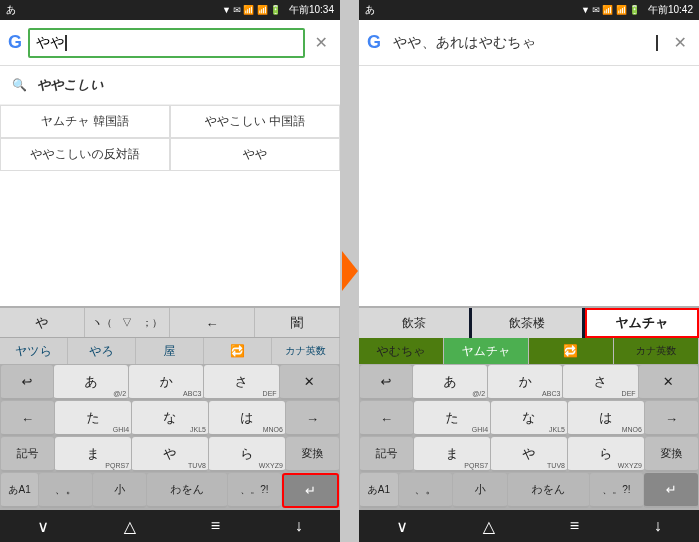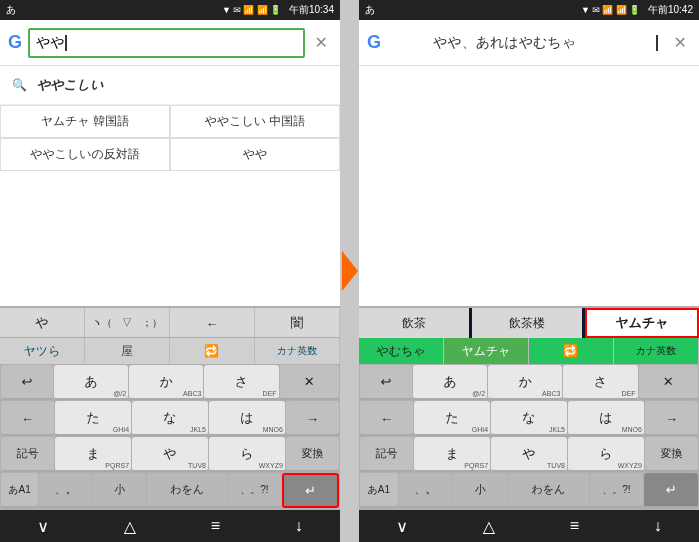--- a/index.html
+++ b/index.html
@@ -290,21 +290,21 @@
     }
 
     .sc2-cand.highlighted {
       border: 2px solid red;
       color: #222;
       background: white;
     }
 
     .screen2-cands2 {
       display: flex;
-      background: #22c55e;
+      background: #4d7c0f;
       height: 26px;
     }
 
     .sc2-c2 {
       flex: 1;
       text-align: center;
       font-size: 12px;
       color: #222;
       border-right: 1px solid #bbb;
       height: 100%;
@@ -367,20 +367,21 @@
 
     <div class="candidates-row">
       <div class="candidate">や</div>
       <div class="candidate" style="font-size:10px;">ヽ（　▽　；）</div>
       <div class="candidate">←</div>
       <div class="candidate">闇</div>
     </div>
 
     <div class="candidates-row2">
       <div class="cand2">ヤツら</div>
+      <div class="cand2">やろ</div>
       <div class="cand2">屋</div>
       <div class="cand2">🔁</div>
       <div class="cand2" style="font-size:10px;">カナ英数</div>
     </div>
 
     <div class="kb-row">
       <div class="kb-key special">↩</div>
       <div class="kb-key">あ<span class="sub">@/2</span></div>
       <div class="kb-key">か<span class="sub">ABC3</span></div>
       <div class="kb-key">さ<span class="sub">DEF</span></div>
@@ -427,21 +428,21 @@
   <div class="status-bar">
     <span style="margin-right:auto;font-size:10px;">あ</span>
     <span style="font-size:9px;">▼ ✉ 📶 📶 🔋</span>
     <span style="font-size:10px;margin-left:4px;">午前10:42</span>
   </div>
 
   <div class="search-bar">
     <div class="google-logo">
       <span>G</span>
     </div>
-    <div style="flex:1;display:flex;align-items:center;padding:4px 6px;font-size:13px;border:none;margin-left:40px;">
+    <div style="flex:1;display:flex;align-items:center;padding:4px 6px;font-size:13px;border:none;">
       <span class="screen2-search-input">やや、あれはやむちゃ</span>
         <span class="cursor"></span>
     </div>
     <span class="close-btn">✕</span>
   </div>
 
   <div style="flex:1;background:white;"></div>
 
   <div class="keyboard">
 

